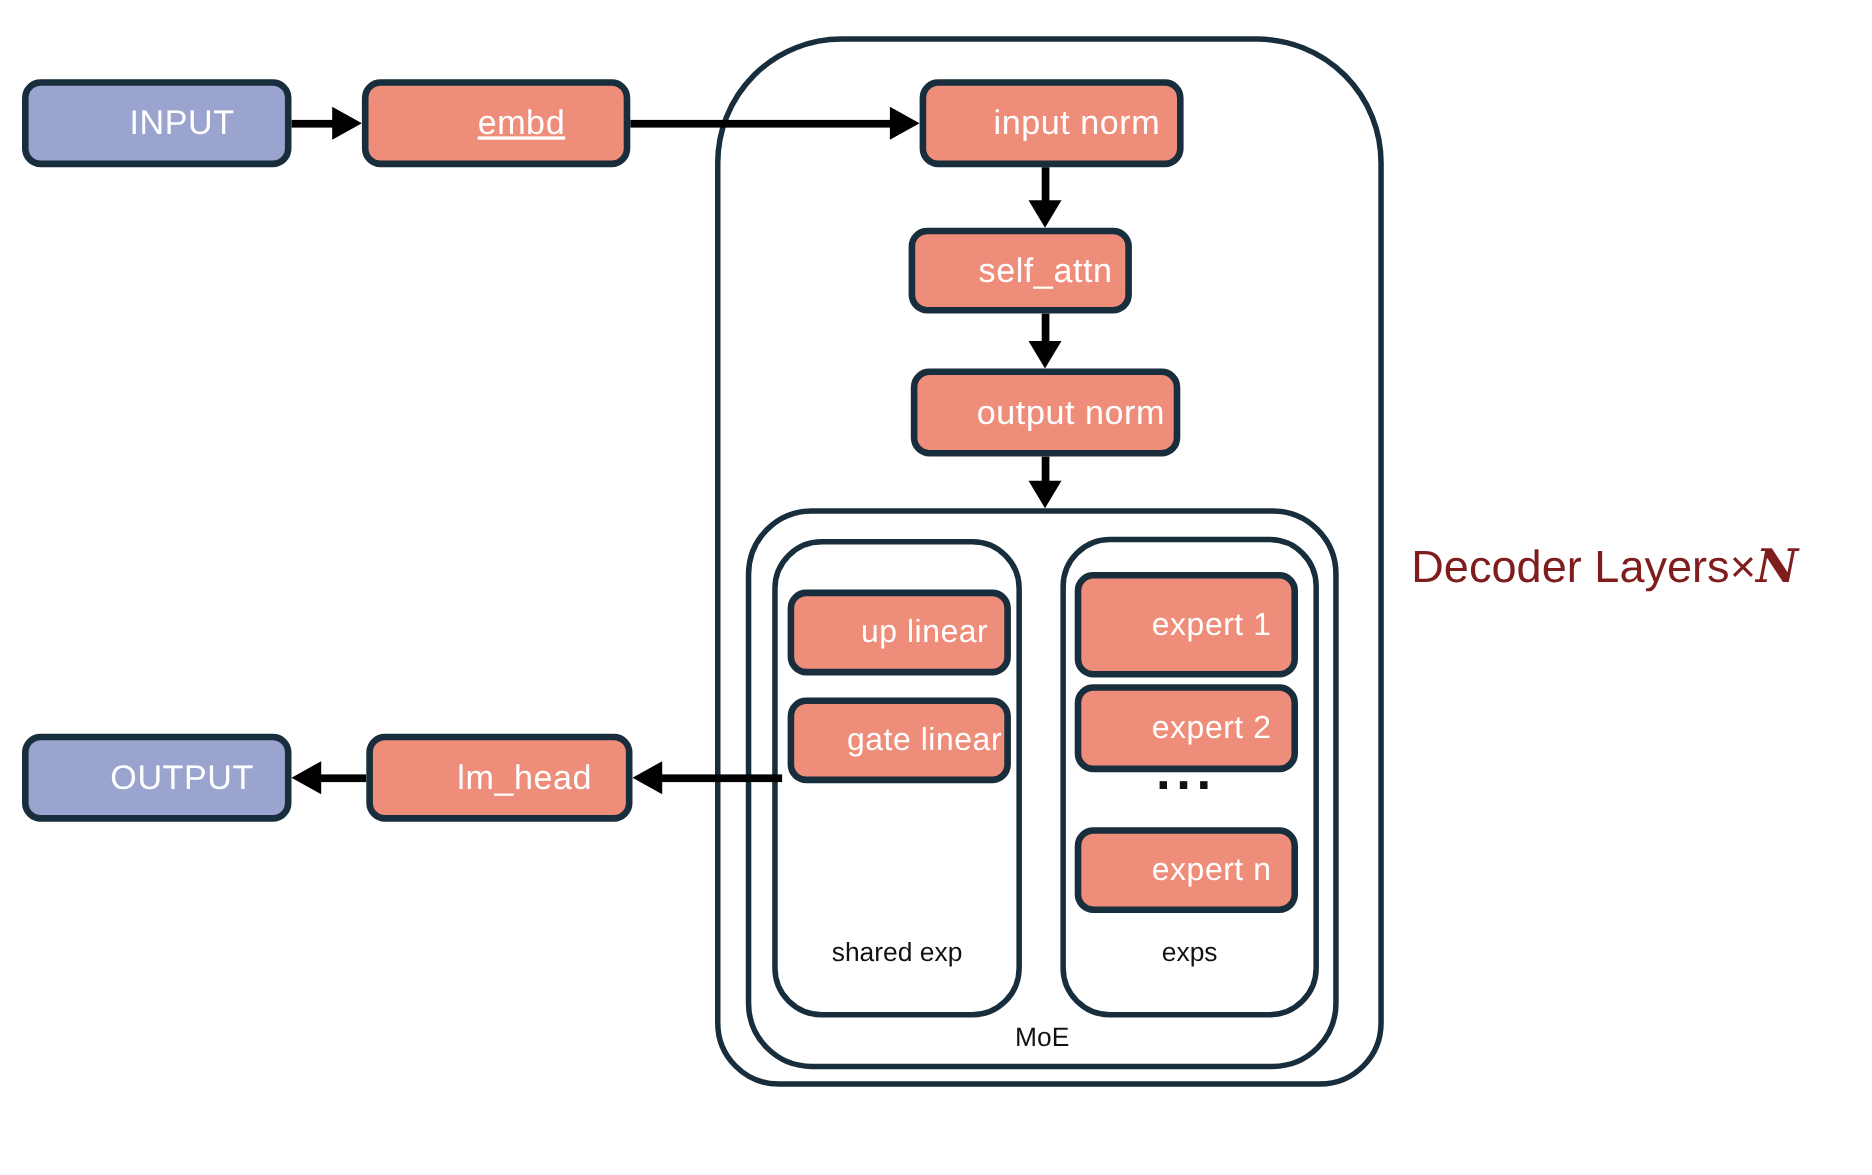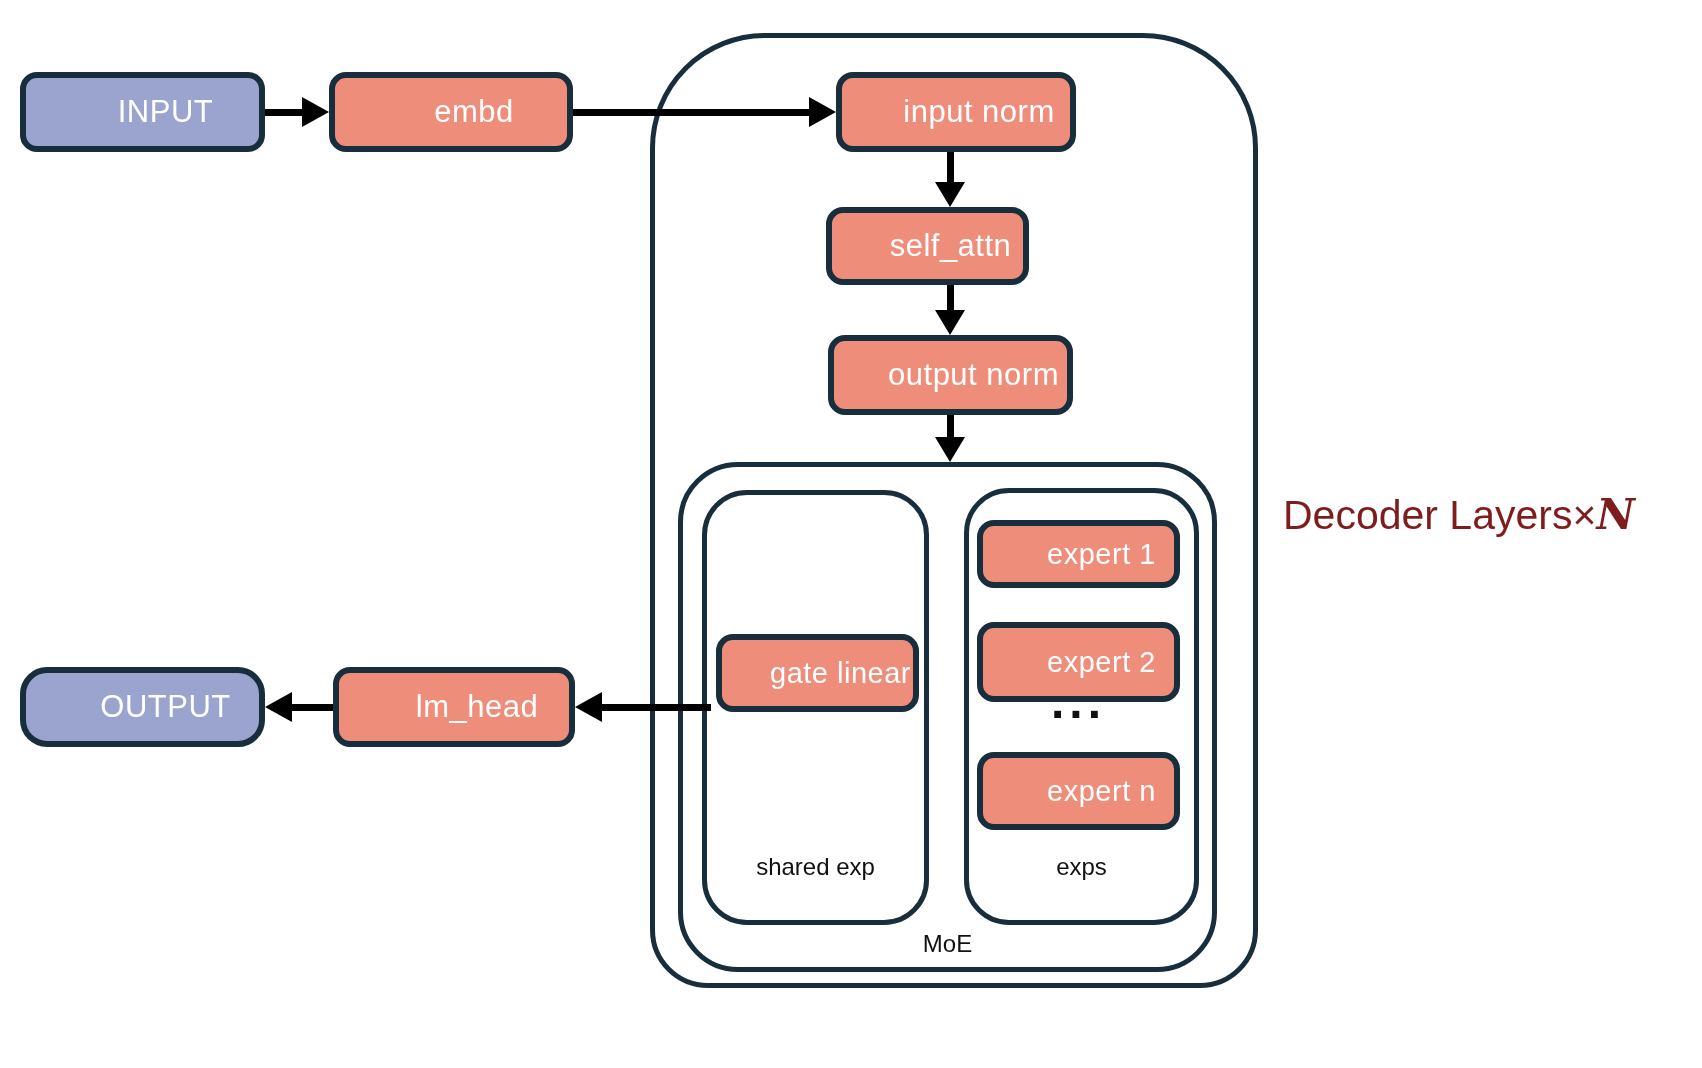--- a/index.html
+++ b/index.html
@@ -51,51 +51,54 @@
 
   <div class="clabel l-shared">shared exp</div>
   <div class="clabel l-exps">exps</div>
   <div class="clabel l-moe">MoE</div>
   <div class="clabel l-dots">...</div>
   <div class="clabel l-decoder"><span>Decoder Layers</span><span>×</span><span class="n-math">N</span></div>
 
   <div class="node io" style="left:20px;top:72px;width:245px;height:80px;">
       <span>INPUT</span>
     </div>
-  <div class="node blk" style="left:329px;top:72px;width:244px;height:80px;">
+  <div class="node blk" style="left:329px;top:72px;width:244px;height:80px;text-decoration:underline;">
       <span>embd</span>
     </div>
   <div class="node blk" style="left:836px;top:72px;width:240px;height:80px;">
       <span>input norm</span>
     </div>
   <div class="node blk" style="left:826px;top:207px;width:203px;height:78px;">
       <span>self_attn</span>
     </div>
   <div class="node blk" style="left:828px;top:335px;width:245px;height:80px;">
       <span>output norm</span>
     </div>
 
+  <div class="node blk small" style="left:716px;top:536px;width:203px;height:78px;">
+      <span>up linear</span>
+    </div>
   <div class="node blk small" style="left:716px;top:634px;width:203px;height:78px;">
       <span>gate linear</span>
     </div>
 
-  <div class="node blk small" style="left:977px;top:520px;width:203px;height:68px;text-align:right;">
+  <div class="node blk small" style="left:977px;top:520px;width:203px;height:96px;text-align:right;">
       <span>expert 1</span>
     </div>
   <div class="node blk small" style="left:977px;top:622px;width:203px;height:80px;">
       <span>expert 2</span>
     </div>
   <div class="node blk small" style="left:977px;top:752px;width:203px;height:78px;">
       <span>expert n</span>
     </div>
 
   <div class="node blk" style="left:333px;top:667px;width:242px;height:80px;">
       <span>lm_head</span>
     </div>
-  <div class="node io" style="left:20px;top:667px;width:245px;height:80px;border-radius:27px;">
+  <div class="node io" style="left:20px;top:667px;width:245px;height:80px;">
       <span>OUTPUT</span>
     </div>
 
   <div class="arrow">
     <div class="shaft-h" style="left:265px;top:109px;width:40px;"></div>
     <div class="head-right" style="left:302px;top:97px;"></div>
   </div>
   <div class="arrow">
     <div class="shaft-h" style="left:573px;top:109px;width:238px;"></div>
     <div class="head-right" style="left:809px;top:97px;"></div>

